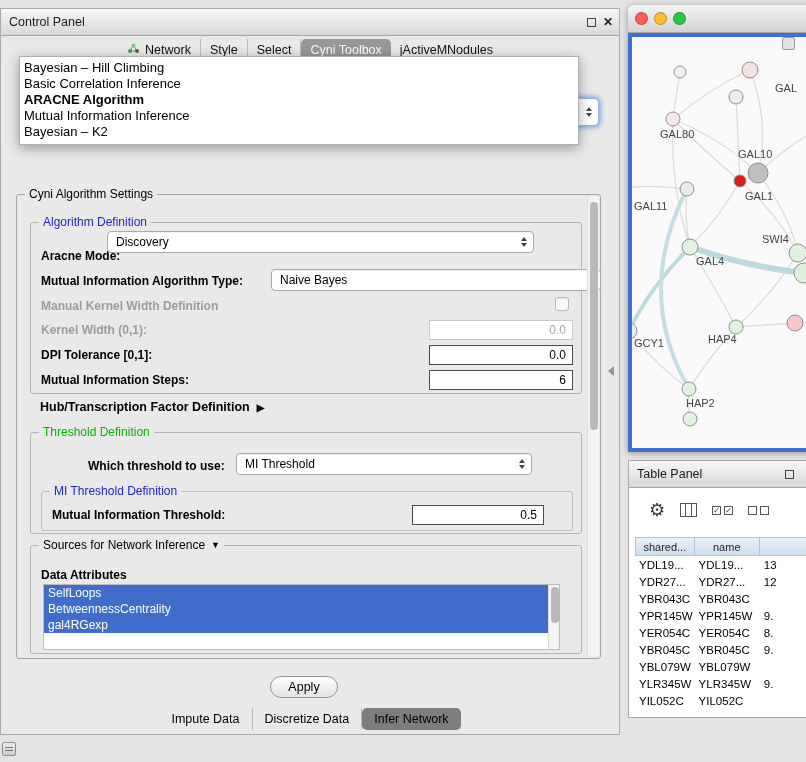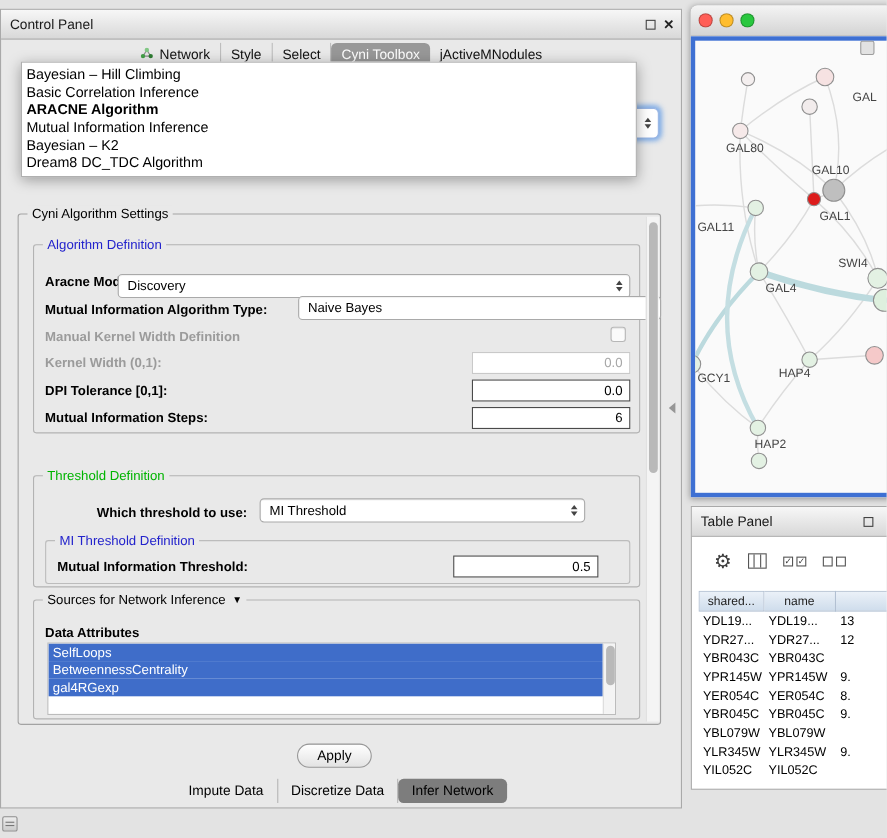--- a/index.html
+++ b/index.html
@@ -179,32 +179,31 @@
       </span>
     </div>
 
     <div id="algo-popup">
       <div id="algo-options">
           <div class="dd-item">Bayesian – Hill Climbing</div>
           <div class="dd-item">Basic Correlation Inference</div>
           <div class="dd-item selected">ARACNE Algorithm</div>
           <div class="dd-item">Mutual Information Inference</div>
           <div class="dd-item">Bayesian – K2</div>
-          <div class="dd-item">Dream8 DC_TDC Algorithm</div>
         </div>
     </div>
 
     <div id="settings-box" class="groupbox">
       <span class="gb-title">Cyni Algorithm Settings</span>
 
       <div id="algdef-box" class="groupbox">
         <span class="gb-title blue">Algorithm Definition</span>
 
         <span class="lbl" style="left:10px;top:26px">Aracne Mode:</span>
-        <div class="combo" style="left:76px;top:26px;width:466px">
+        <div class="combo" style="left:76px;top:8px;width:427px">
           <span>Discovery</span>
           <span class="arrows">
               <i class="tri-up"></i>
               <i class="tri-down"></i>
             </span>
         </div>
 
         <span class="lbl" style="left:10px;top:51px">Mutual Information Algorithm Type:</span>
         <div class="combo" style="left:240px;top:46px;width:330px">
           <span>Naive Bayes</span>
@@ -220,20 +219,24 @@
         <span class="lbl disabled" style="left:10px;top:100px">Kernel Width (0,1):</span>
         <div class="field disabled" style="left:398px;top:97px;width:144px">0.0</div>
 
         <span class="lbl" style="left:10px;top:125px">DPI Tolerance [0,1]:</span>
         <div class="field" style="left:398px;top:122px;width:144px">0.0</div>
 
         <span class="lbl" style="left:10px;top:150px">Mutual Information Steps:</span>
         <div class="field" style="left:398px;top:147px;width:144px">6</div>
       </div>
 
+      <div id="hub-row">
+        <span>Hub/Transcription Factor Definition</span>
+        <span class="expand-arrow">▶</span>
+      </div>
 
       <div id="threshold-box" class="groupbox">
         <span class="gb-title green">Threshold Definition</span>
 
         <span class="lbl" style="left:57px;top:26px">Which threshold to use:</span>
         <div class="combo" style="left:205px;top:20px;width:296px">
           <span>MI Threshold</span>
           <span class="arrows">
               <i class="tri-up"></i>
               <i class="tri-down"></i>

